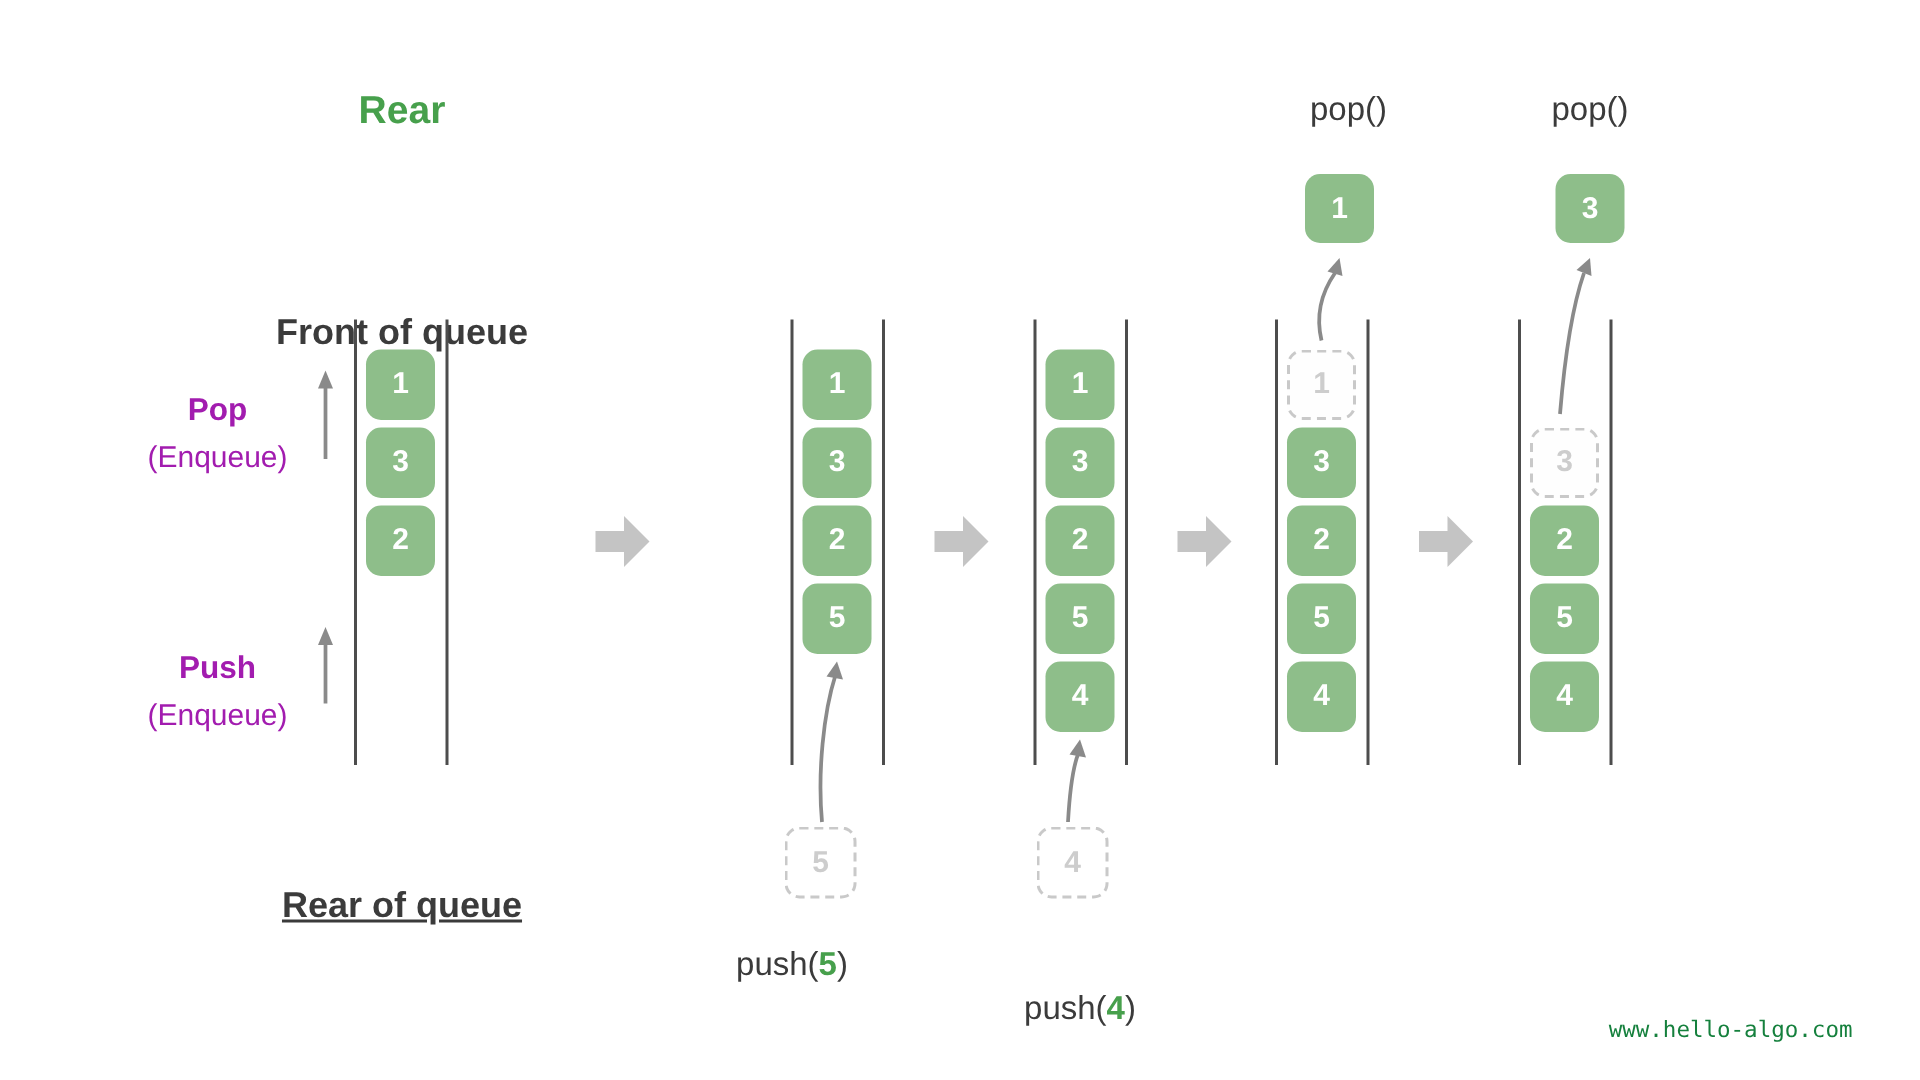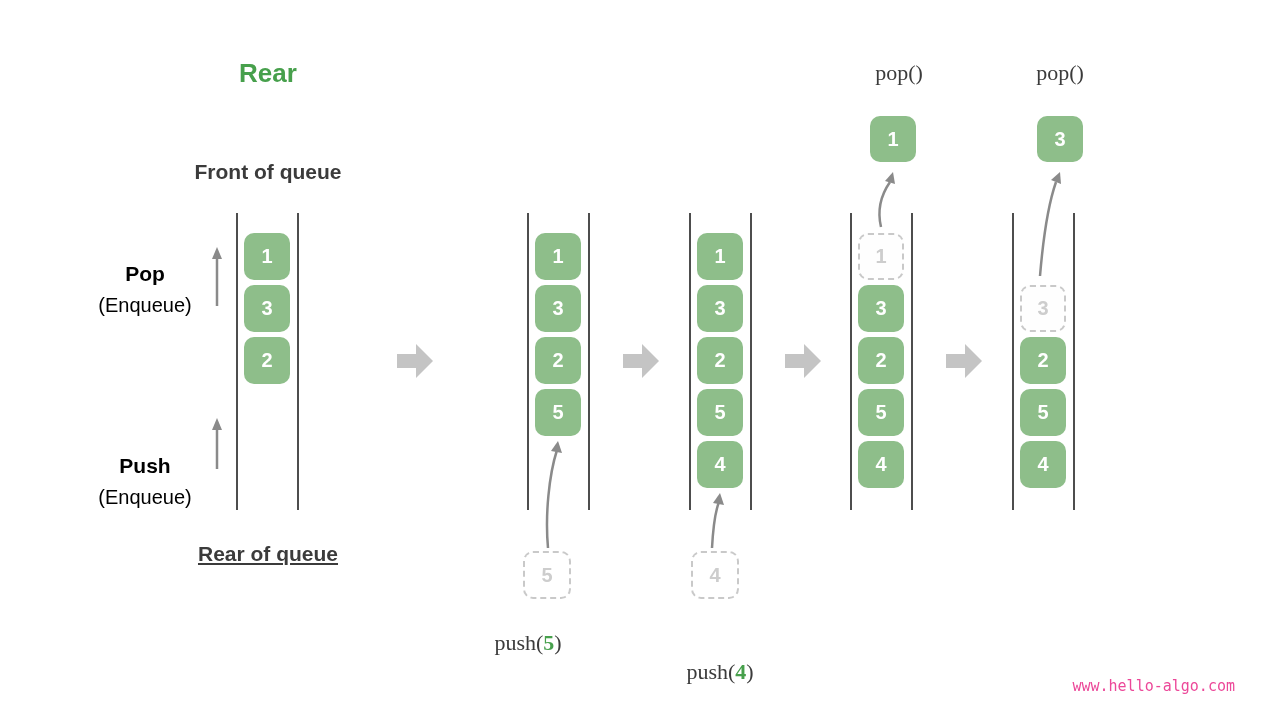--- a/index.html
+++ b/index.html
@@ -3,28 +3,28 @@
 <meta charset="utf-8">
 <style>
   html,body{margin:0;padding:0;background:#fff;}
   .canvas{position:relative;width:1280px;height:720px;background:#fff;overflow:hidden;
           font-family:"Liberation Sans",sans-serif;}
 
   
   .title{position:absolute;left:188px;top:58px;width:160px;text-align:center;
          font-size:26px;font-weight:bold;color:#47a04c;}
   .hlabel{position:absolute;width:220px;text-align:center;
-          font-size:21px;font-weight:bold;color:#3b3b3b;}
+          font-size:24px;font-weight:bold;color:#3b3b3b;margin-top:48px;}
   .front{left:158px;top:160px;}
   .rear{left:158px;top:542px;text-decoration:underline;}
-  .side{position:absolute;left:65px;width:160px;text-align:center;color:#000000;}
+  .side{position:absolute;left:65px;width:160px;text-align:center;color:#a21caf;}
   .side .op{font-size:21px;font-weight:bold;}
   .side .sub{font-size:20px;margin-top:8px;}
   .side-pop{top:262px;}
-  .side-push{top:454px;text-align:center;}
+  .side-push{top:434px;text-align:center;}
 
   
   .qcol{position:absolute;top:213px;width:63px;height:297px;}
   .wall{position:absolute;top:0;width:2px;height:297px;background:#4d4d4d;}
   .wall.l{left:0;}
   .wall.r{left:61px;}
   .slot{position:absolute;left:8px;width:46px;height:47px;box-sizing:border-box;
         border-radius:10px;background:#8ebe8a;color:#fff;
         font-size:20px;font-weight:bold;
         display:flex;align-items:center;justify-content:center;}
@@ -35,29 +35,29 @@
   .staged{position:absolute;width:48px;height:48px;box-sizing:border-box;
           border:2px dashed #c9c9c9;border-radius:10px;background:#fff;
           color:#cdcdcd;font-size:20px;font-weight:bold;
           display:flex;align-items:center;justify-content:center;}
   .popped{position:absolute;width:46px;height:46px;border-radius:10px;background:#8ebe8a;
           color:#fff;font-size:20px;font-weight:bold;
           display:flex;align-items:center;justify-content:center;}
 
   
   .oplabel{position:absolute;transform:translateX(-50%);white-space:nowrap;
-           font-family:Liberation Serif, serif;font-size:22px;color:#3b3b3b;}
+           font-family:Liberation Sans, sans-serif;font-size:22px;color:#3b3b3b;}
   .oplabel .arg{color:#47a04c;font-weight:bold;}
 
   
   .overlay{position:absolute;left:0;top:0;pointer-events:none;}
 
   
   .watermark{position:absolute;right:45px;top:677px;
-             font-family:"DejaVu Sans Mono",monospace;font-size:15px;color:#ec4899;}
+             font-family:"DejaVu Sans Mono",monospace;font-size:15px;color:#15803d;}
 </style>
 </head>
 <body>
 
 <div class="canvas">
 
   <div class="title">Rear</div>
   <div class="hlabel front">Front of queue</div>
   <div class="hlabel rear">Rear of queue</div>
 

